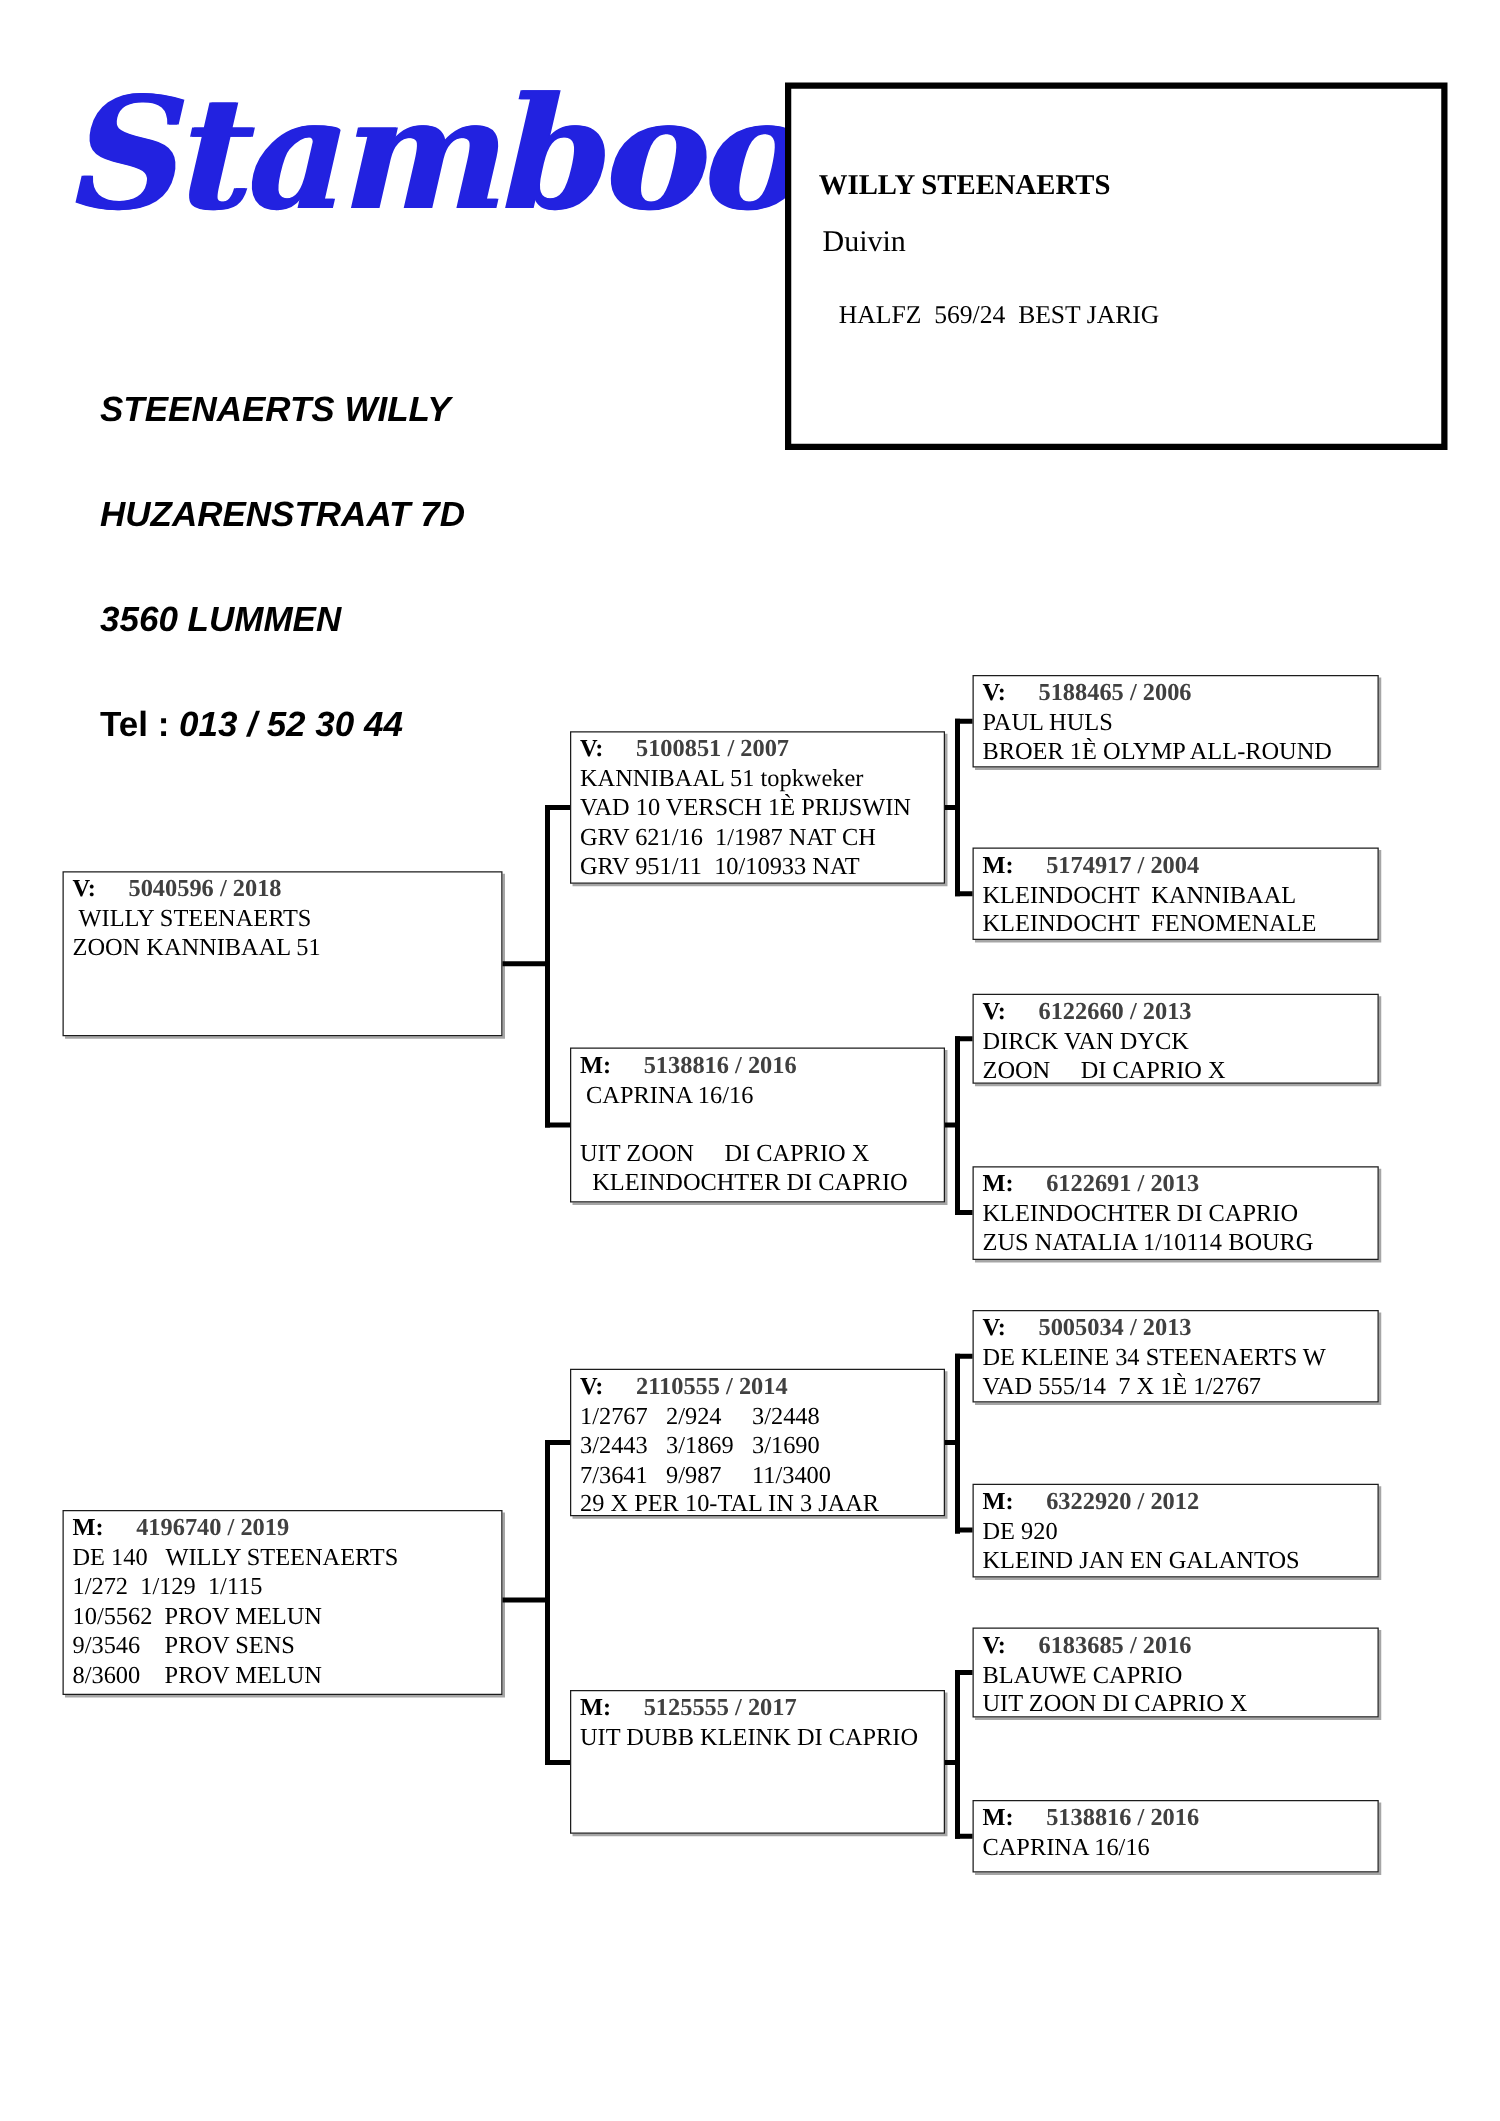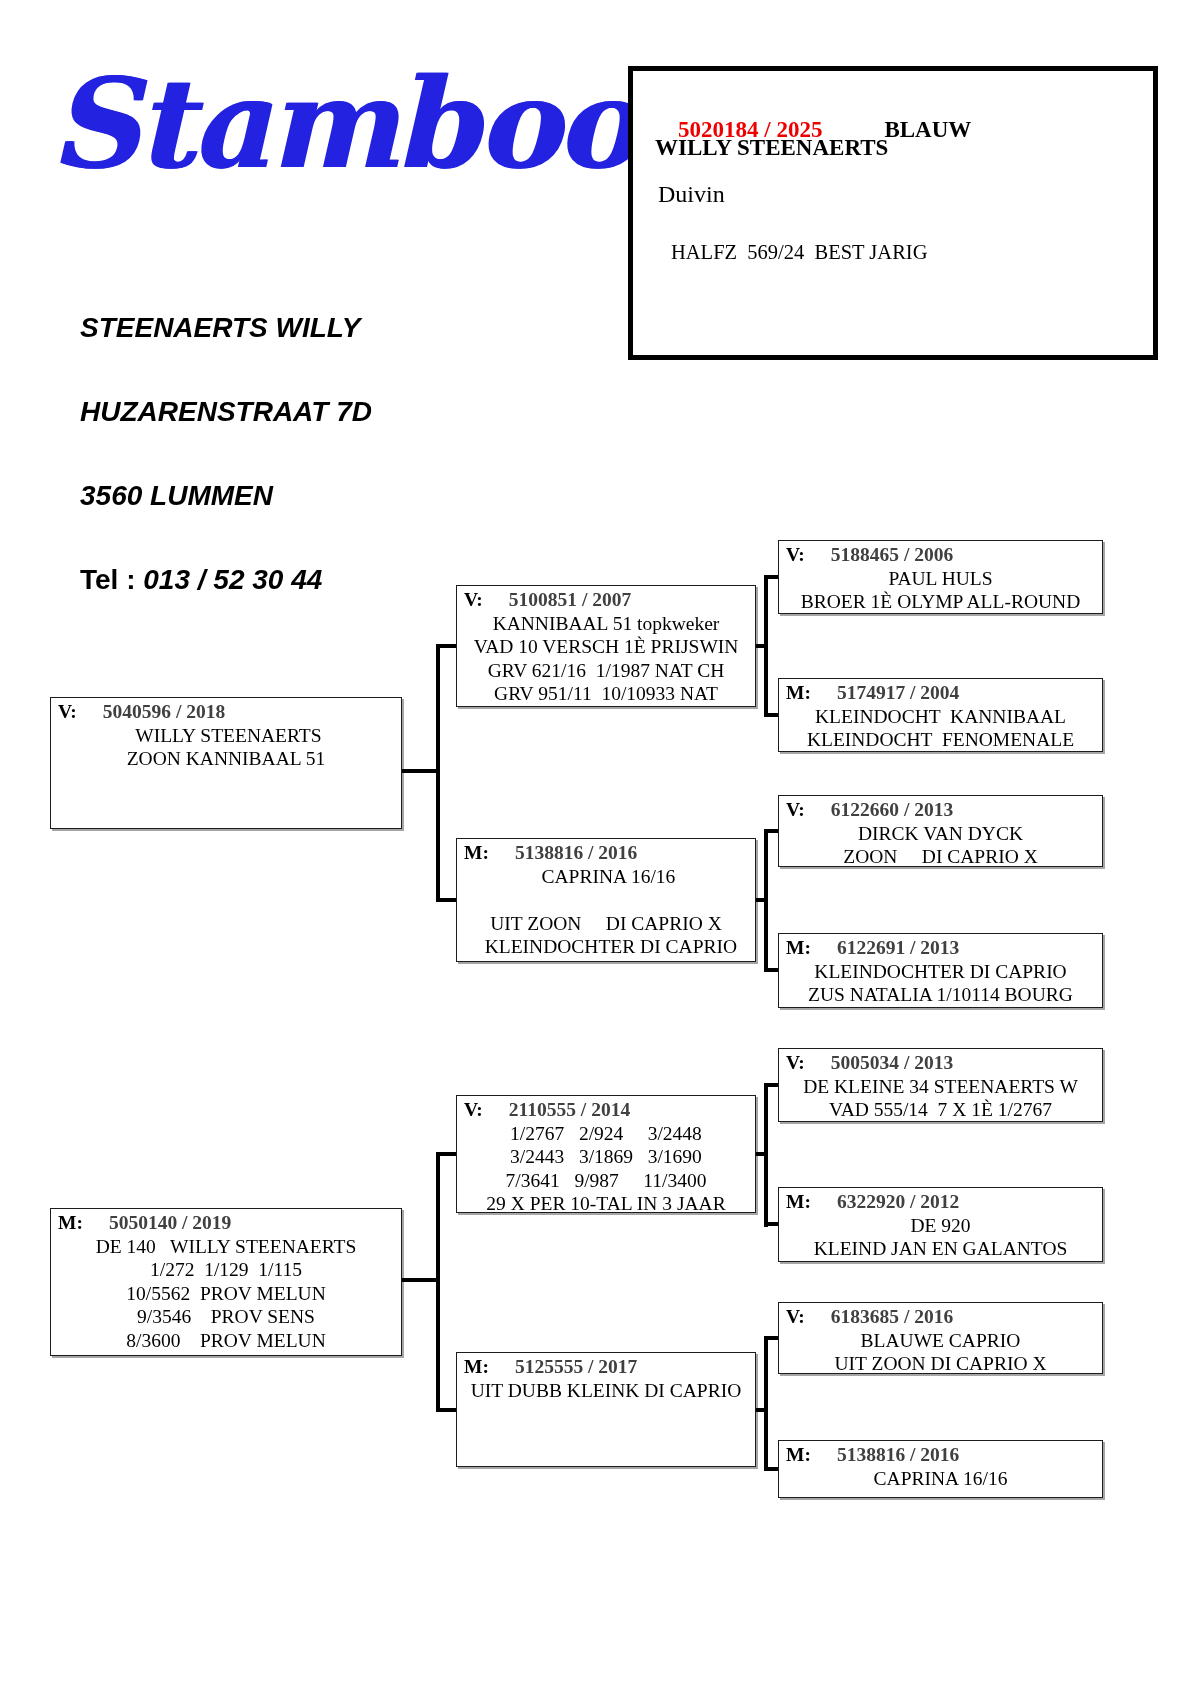--- a/index.html
+++ b/index.html
@@ -25,61 +25,58 @@
   .info-name{position:absolute;left:22px;top:64px;font-size:23px;font-weight:bold;}
   .info-sex{position:absolute;left:25px;top:110px;font-size:24px;font-weight:normal;}
   .info-note{position:absolute;left:38px;top:154px;font-size:20.5px;white-space:pre-wrap;margin-top:16px;}
 
   
   .pbox{position:absolute;background:#fff;border:1.5px solid #1c1c1c;
         box-shadow:2px 2px 0 rgba(0,0,0,0.35);box-sizing:border-box;
         padding:2px 7px;font-size:19.5px;line-height:23.5px;}
   .ringline{display:flex;gap:26px;font-weight:bold;white-space:pre-wrap;}
   .pring{color:#404040;}
-  .bx-line{white-space:pre-wrap;text-align:center;}
+  .bx-line{white-space:pre-wrap;}
 
   
   .cline{position:absolute;background:#000;}
 </style>
 </head>
 <body>
 
 <div class="logo">Stamboom</div>
 
 <div class="owner">
   <div>STEENAERTS WILLY</div>
   <div>HUZARENSTRAAT 7D</div>
   <div>3560 LUMMEN</div>
   <div><span class="tel-label">Tel : </span><span>013 / 52 30 44</span></div>
 </div>
 
 <div class="infobox">
-  <div class="info-line1">
-    <span class="info-ring">5020184 / 2025</span><span class="info-color">BLAUW</span>
-  </div>
   <div class="info-name">WILLY STEENAERTS</div>
   <div class="info-sex">Duivin</div>
   <div class="info-note">HALFZ  569/24  BEST JARIG</div>
 </div>
 
 <div>
 
   <div class="pbox" style="left:50px;top:697px;width:352px;height:132px;">
     <div class="ringline">
       <span>V:</span>
       <span class="pring">5040596 / 2018</span>
     </div>
     <div class="bx-line"> WILLY STEENAERTS</div>
     <div class="bx-line">ZOON KANNIBAAL 51</div>
   </div>
 
   <div class="pbox" style="left:50px;top:1208px;width:352px;height:148px;">
     <div class="ringline">
       <span>M:</span>
-      <span class="pring">5050140 / 2019</span>
+      <span class="pring">4196740 / 2019</span>
     </div>
     <div class="bx-line">DE 140   WILLY STEENAERTS</div>
     <div class="bx-line">1/272  1/129  1/115</div>
     <div class="bx-line">10/5562  PROV MELUN</div>
     <div class="bx-line">9/3546    PROV SENS</div>
     <div class="bx-line">8/3600    PROV MELUN</div>
   </div>
 
   <div class="pbox" style="left:456px;top:585px;width:300px;height:122px;">
     <div class="ringline">

